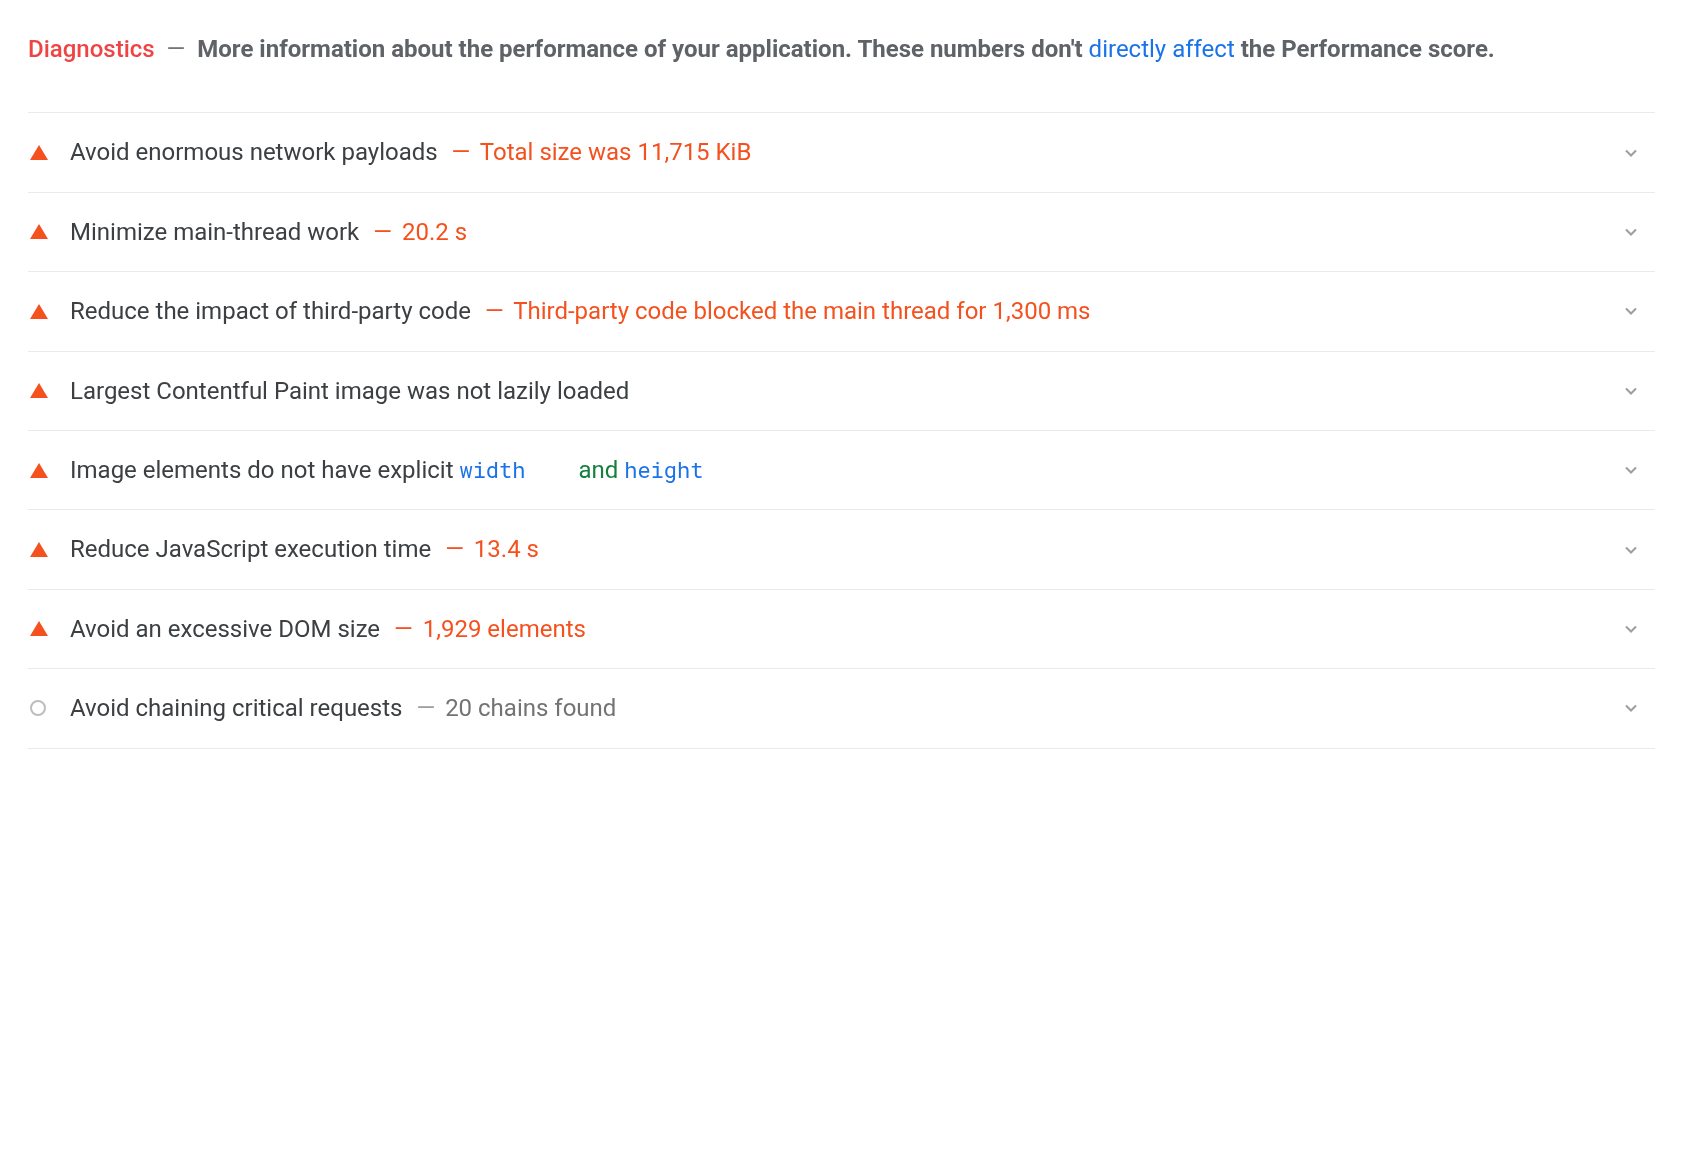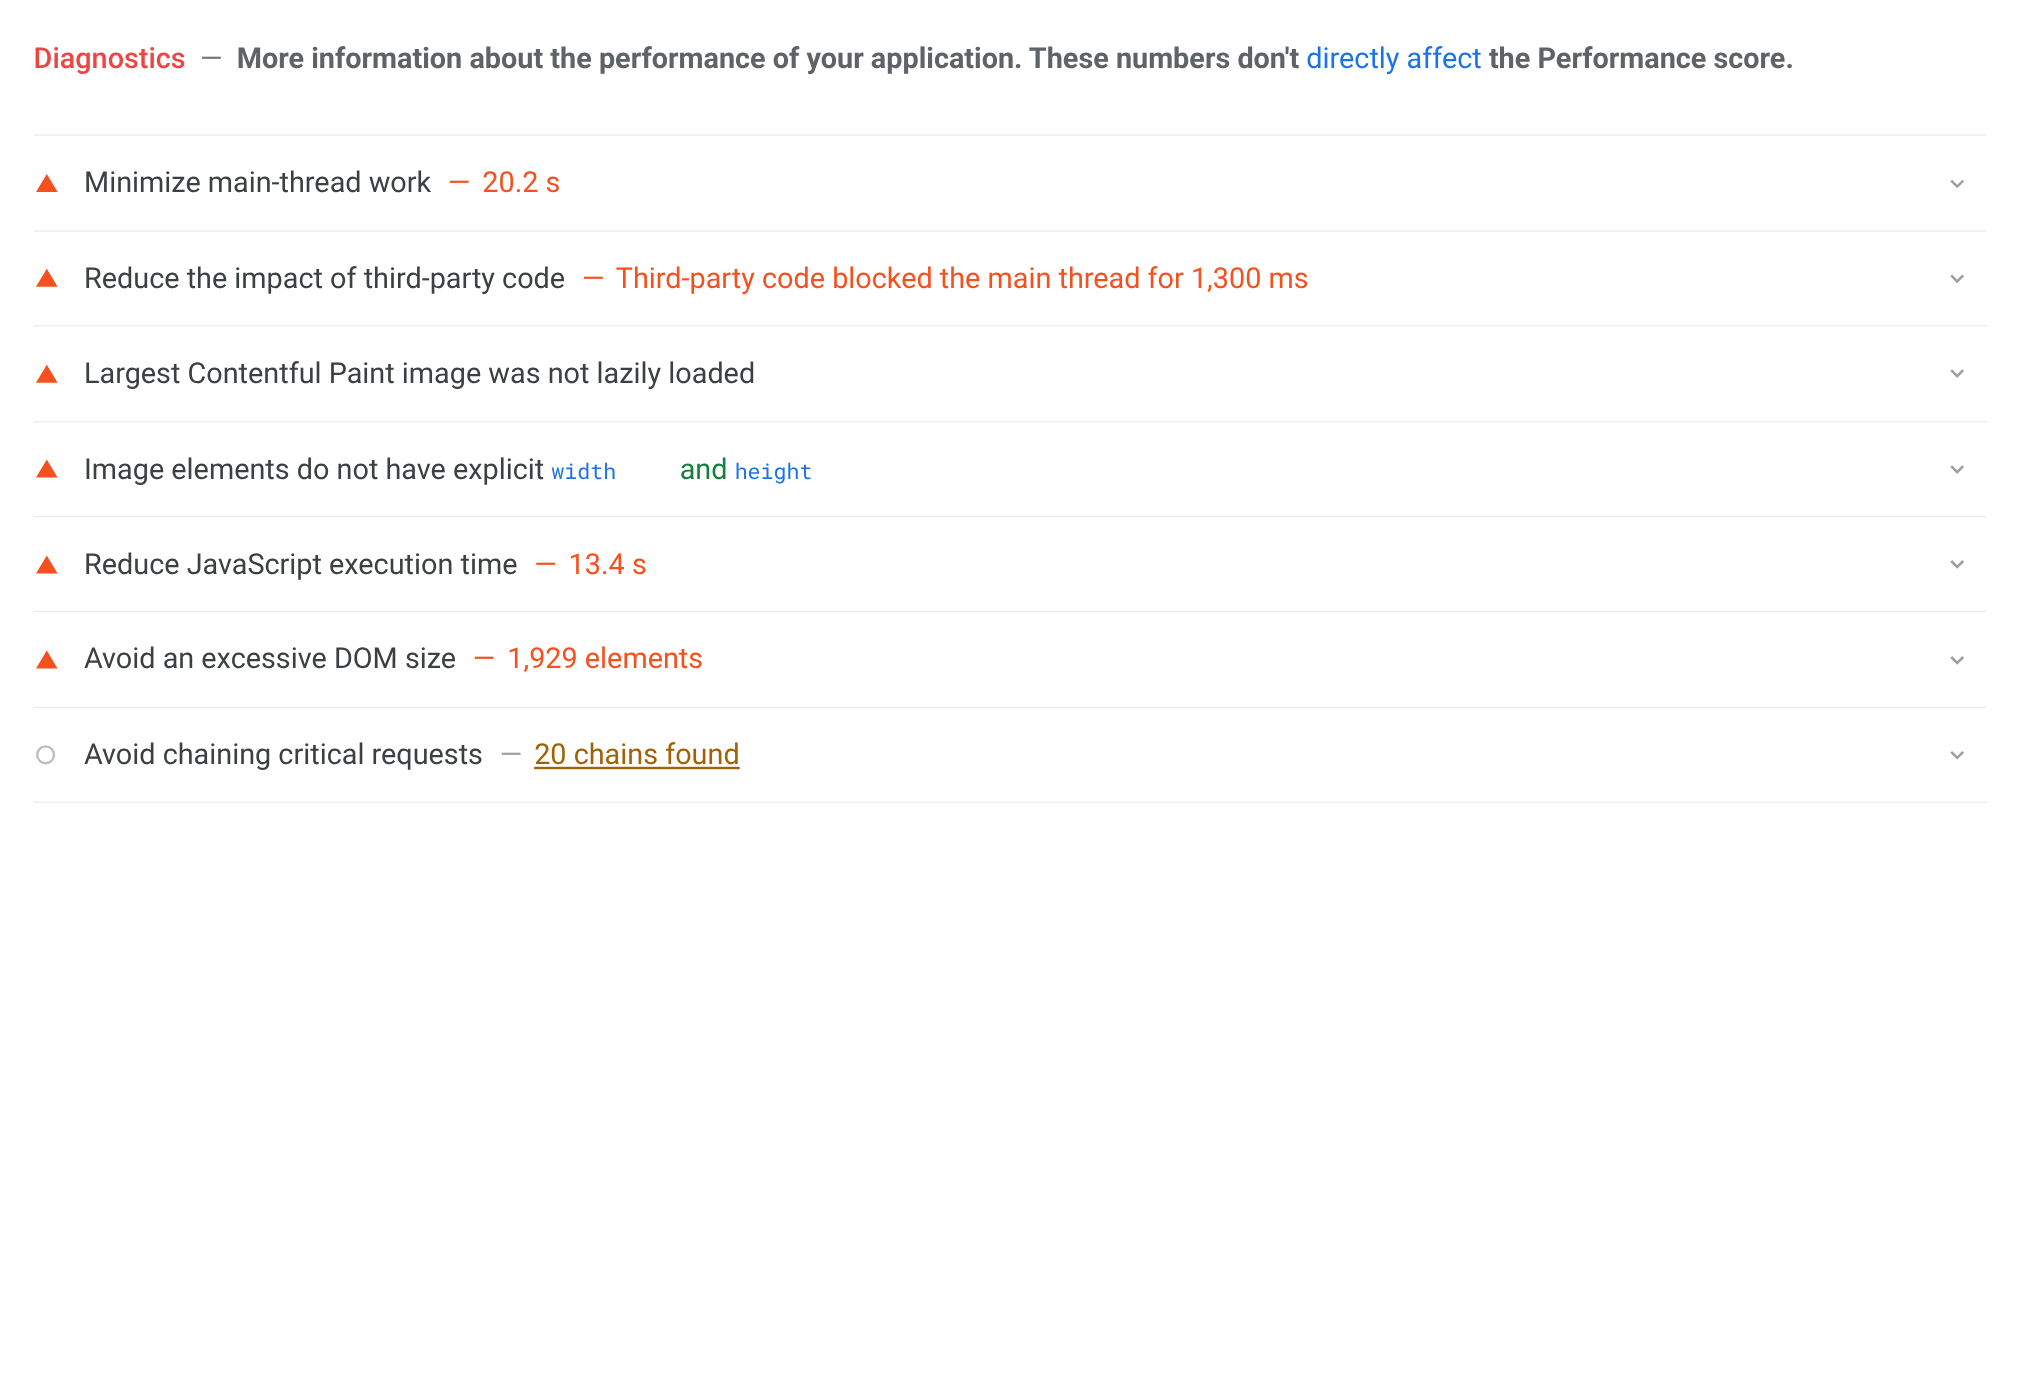--- a/index.html
+++ b/index.html
@@ -72,25 +72,25 @@
   .row .sep {
     color: #f4511e;
     margin: 0 4px 0 8px;
     font-weight: 400;
   }
   .row .sep.gray { color: #9e9e9e; }
   .row .detail {
     color: #f4511e;
     font-weight: 400;
   }
-  .row .detail.gray { color: #a16207; text-decoration: underline; }
+  .row .detail.gray { color: #737373; }
   .row .code {
     font-family: "Roboto Mono", Menlo, Consolas, monospace;
     color: #1a73e8;
-    font-size: 18px;
+    font-size: 22px;
   }
   .row .between {
     color: #15803d;
     margin-left: 47px;
   }
   .chev {
     flex: 0 0 28px;
     display: flex;
     align-items: center;
     justify-content: center;
@@ -102,20 +102,35 @@
 <body>
 
 <div class="header">
   <span class="title">Diagnostics</span>
   <span class="dash">—</span>
   <span class="desc">More information about the performance of your application. These numbers don't </span><a href="#" class="link">directly affect</a><span class="desc"> the Performance score.</span>
 </div>
 
 <div class="list">
 
+  <div class="row">
+    <div class="icon">
+        <div class="tri"></div>
+      </div>
+    <div class="text">
+      <span class="label">Avoid enormous network payloads</span>
+      <span class="sep">—</span>
+      <span class="detail">Total size was 11,715 KiB</span>
+    </div>
+    <div class="chev">
+        <svg viewBox="0 0 24 24" fill="none" stroke="currentColor" stroke-width="2.5">
+          <polyline points="6 9 12 15 18 9"></polyline>
+        </svg>
+      </div>
+  </div>
 
 
   <div class="row">
     <div class="icon">
         <div class="tri"></div>
       </div>
     <div class="text">
       <span class="label">Minimize main-thread work</span>
       <span class="sep">—</span>
       <span class="detail">20.2 s</span>

